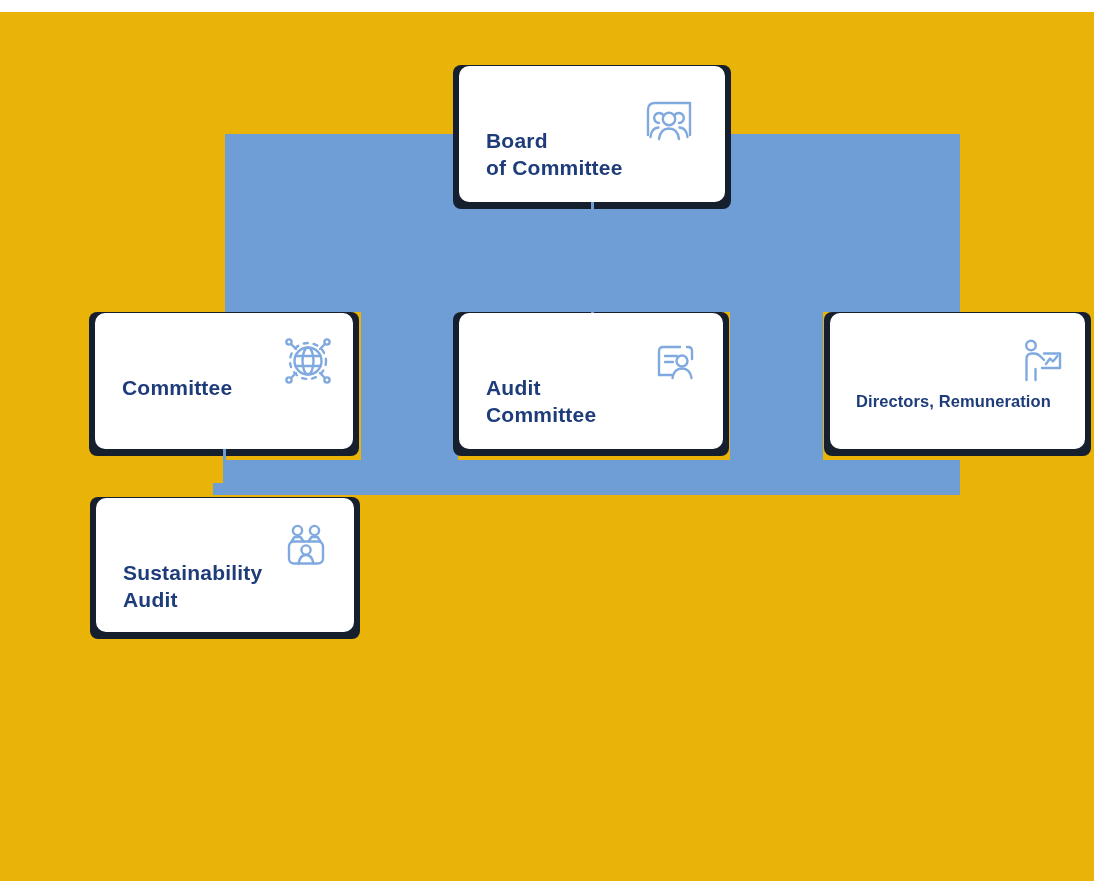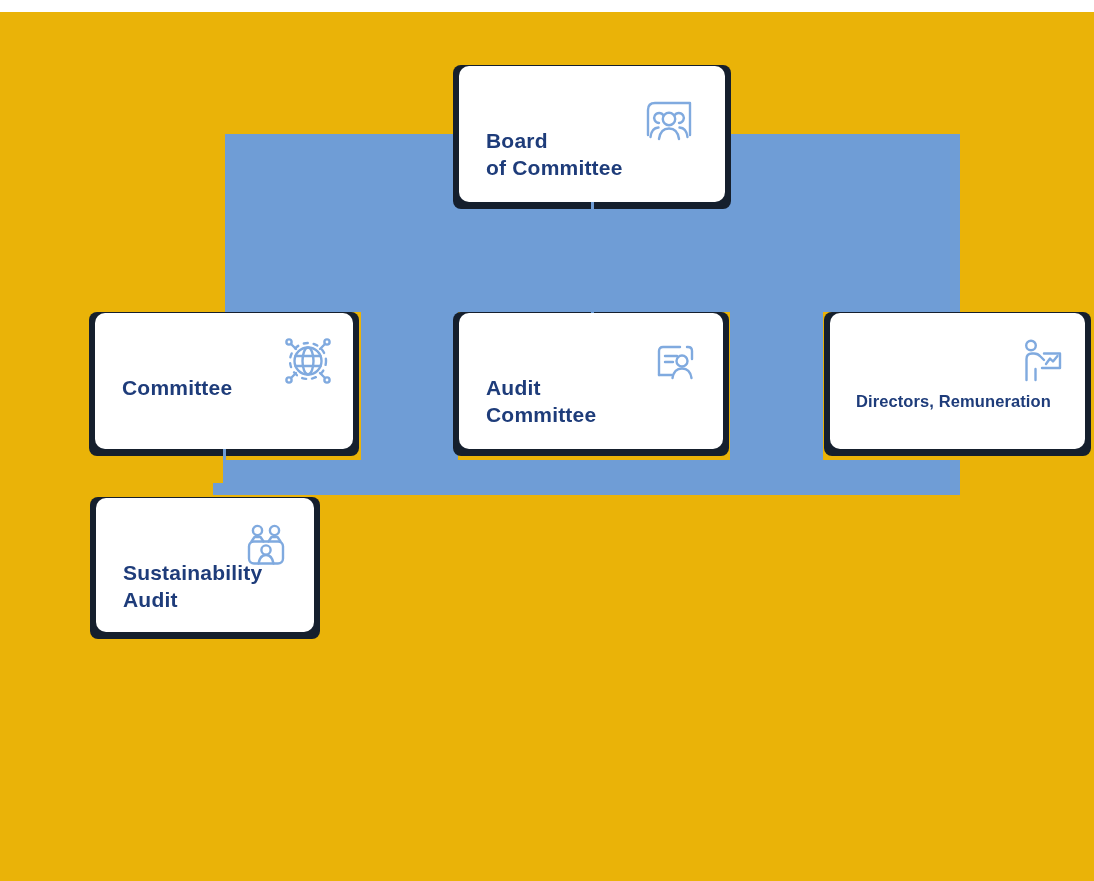--- a/index.html
+++ b/index.html
@@ -32,21 +32,21 @@
   .card {
     position:absolute; left:0; top:0; right:0; bottom:0;
     background:#ffffff; border-radius:10px; z-index:4;
   }
   .card-content { position:absolute; inset:0; z-index:5; }
 
   #card-board          { left:459px; top:54px;  width:266px; height:136px; }
   #card-strategy       { left:95px;  top:301px; width:258px; height:136px; }
   #card-audit          { left:459px; top:301px; width:264px; height:136px; }
   #card-nomination     { left:830px; top:301px; width:255px; height:136px; }
-  #card-sustainability { left:96px;  top:486px; width:218px; height:134px; }
+  #card-sustainability { left:96px;  top:486px; width:258px; height:134px; }
 
   .title {
     position:absolute; left:27px; top:61px;
     color:#1e3c7a; font-size:21px; line-height:27px; font-weight:700;
     letter-spacing:0.2px; white-space:nowrap;
   }
   .title .ls-wide { letter-spacing:2px; }
   #card-nomination .title {
     left:26px; top:76px; font-size:16.5px; line-height:24px; letter-spacing:0.1px;
   }

